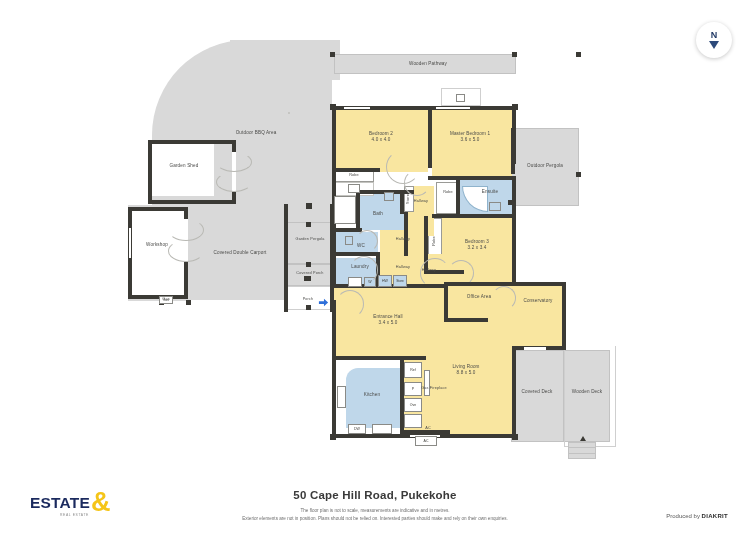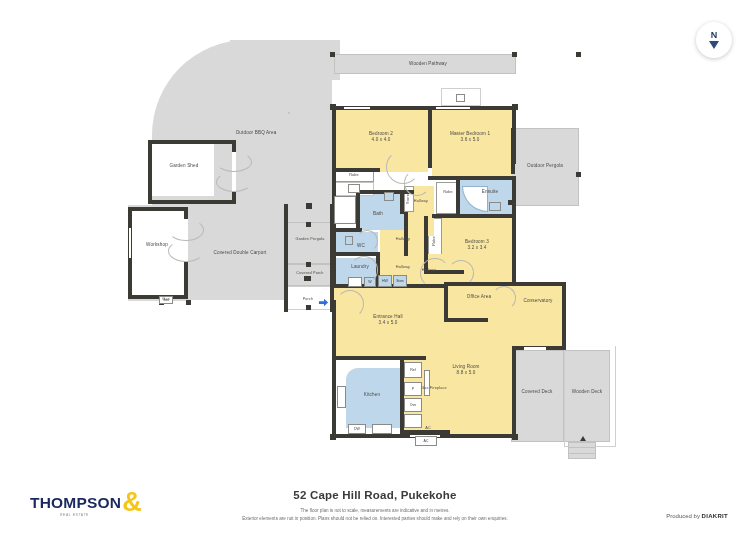--- a/index.html
+++ b/index.html
@@ -417,27 +417,27 @@
 </div>
 
 <div id="compass">
   <div class="n">N</div>
   <div class="tri"></div>
 </div>
 
 <div id="footer">
   <div id="logo">
     <div class="lrow">
-      <span class="l1">THOMPSON</span>
+      <span class="l1">ESTATE</span>
       <span class="amp">&amp;</span>
     </div>
     <div class="tag">REAL ESTATE</div>
   </div>
 
-  <div id="addr">52 Cape Hill Road, Pukekohe</div>
+  <div id="addr">50 Cape Hill Road, Pukekohe</div>
 
   <div id="disc">
     <div>The floor plan is not to scale, measurements are indicative and in metres.</div>
     <div>Exterior elements are not in position. Plans should not be relied on. Interested parties should make and rely on their own enquiries.</div>
   </div>
 
   <div id="produced">
     <span>Produced by </span><b>DIAKRIT</b>
   </div>
 </div>

